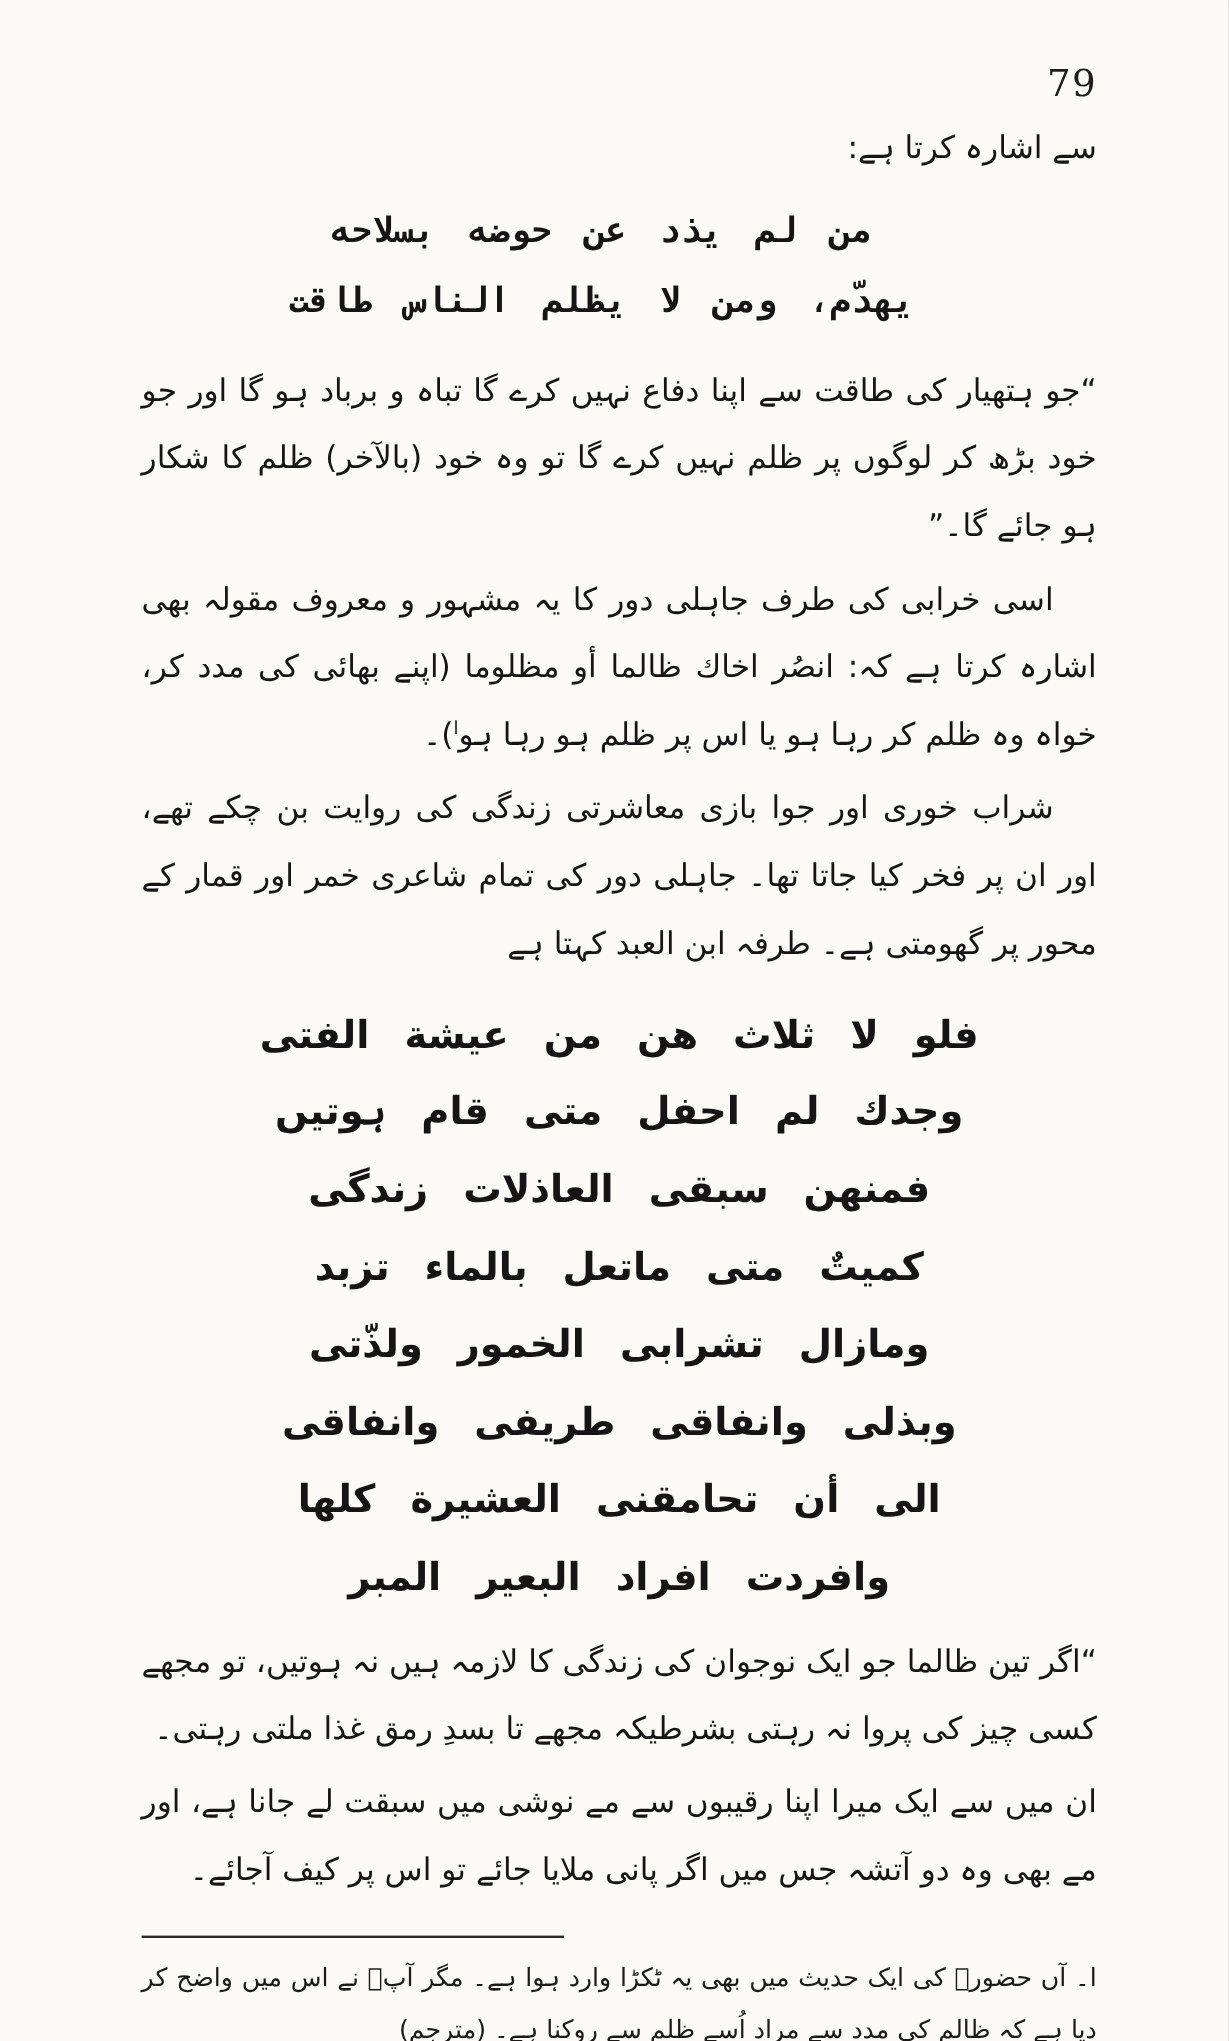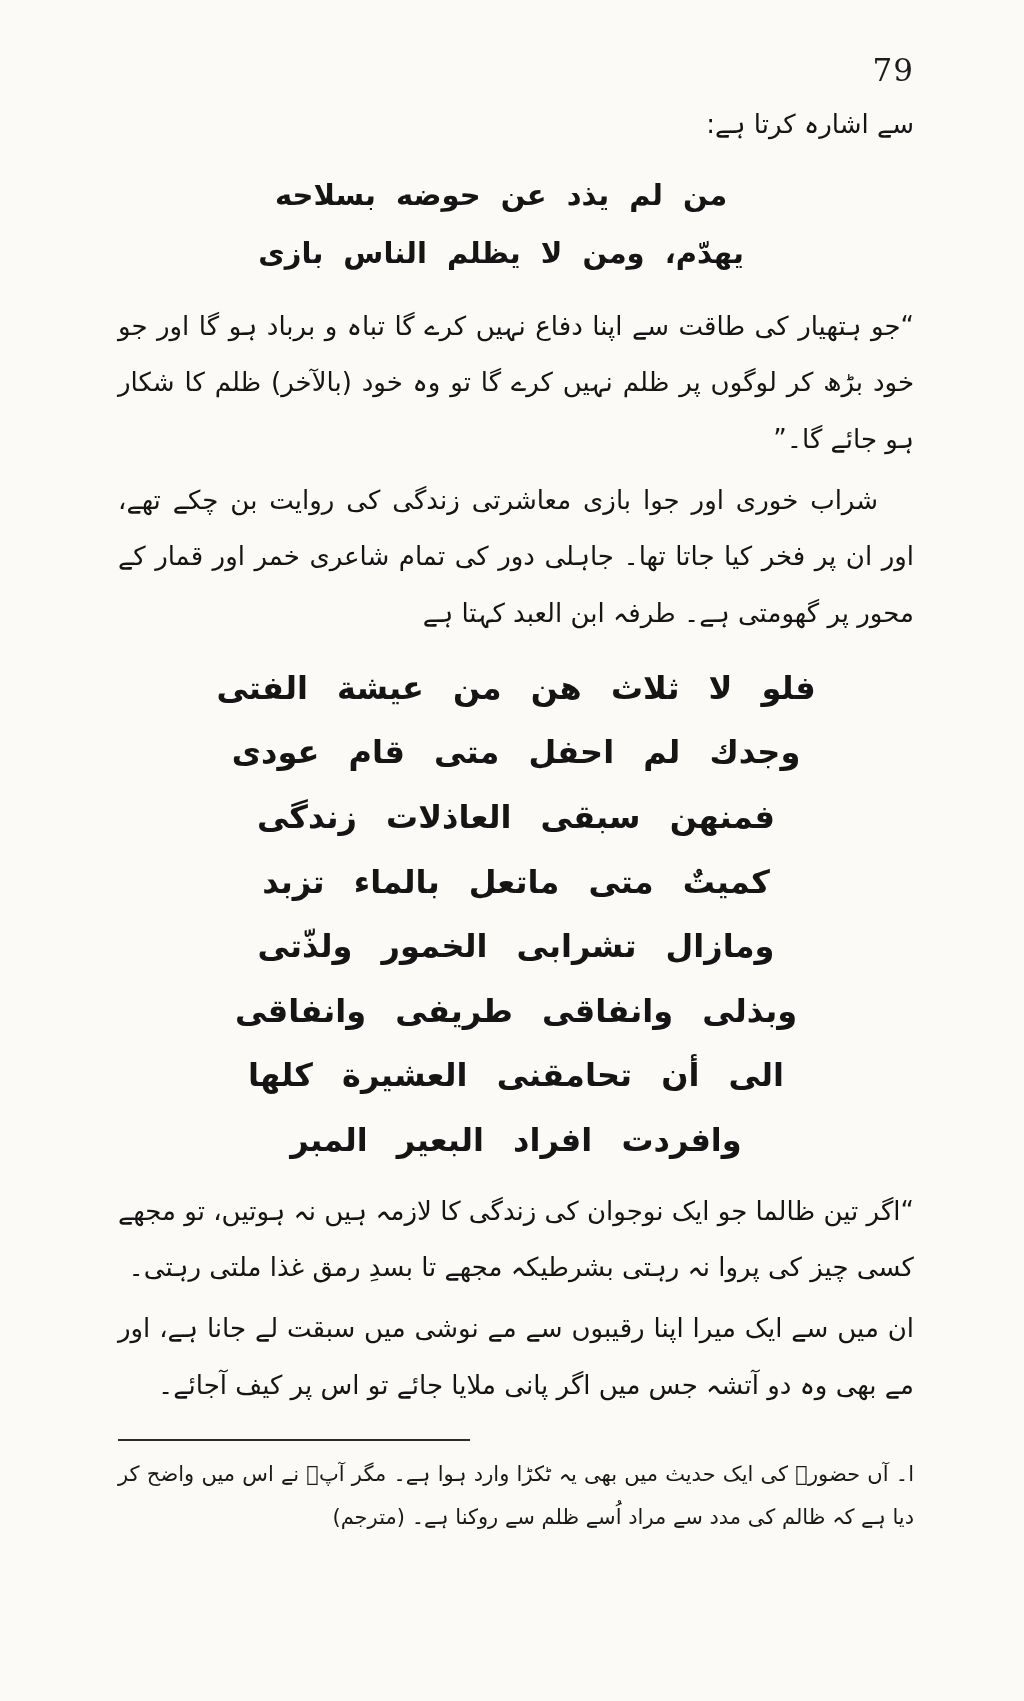--- a/index.html
+++ b/index.html
@@ -36,21 +36,21 @@
   }
 
   .couplet {
     text-align:center;
     font-weight:bold;
     font-size:29px;
     line-height:2.0;
     word-spacing:10px;
     margin:0 30px 16px 0;
   }
-  .couplet .verse-line { white-space:nowrap; }
+  .couplet .verse-line { white-space:nowrap;font-family:Liberation Mono, monospace; }
 
   .prose {
     font-size:26px;
     line-height:2.18;
     text-align:justify;
     margin-bottom:4px;
   }
   .prose.indent { text-indent:36px; }
 
   .fn-mark {
@@ -86,31 +86,32 @@
 <body>
 
 <div class="page" dir="rtl">
 
   <div class="page-number">79</div>
 
   <p class="lead-in">سے اشارہ کرتا ہے:</p>
 
   <div class="couplet">
     <div class="verse-line">من لم يذد عن حوضه بسلاحه</div>
-    <div class="verse-line">يهدّم، ومن لا يظلم الناس بازی</div>
+    <div class="verse-line">يهدّم، ومن لا يظلم الناس طاقت</div>
   </div>
 
   <p class="prose">“جو ہتھیار کی طاقت سے اپنا دفاع نہیں کرے گا تباہ و برباد ہو گا اور جو خود بڑھ کر لوگوں پر ظلم نہیں کرے گا تو وہ خود (بالآخر) ظلم کا شکار ہو جائے گا۔”</p>
 
+  <p class="prose indent"><span>اسی خرابی کی طرف جاہلی دور کا یہ مشہور و معروف مقولہ بھی اشارہ کرتا ہے کہ: انصُر اخاك ظالما أو مظلوما (اپنے بھائی کی مدد کر، خواہ وہ ظلم کر رہا ہو یا اس پر ظلم ہو رہا ہو</span><sup class="fn-mark">ا</sup><span>)۔</span></p>
 
   <p class="prose indent">شراب خوری اور جوا بازی معاشرتی زندگی کی روایت بن چکے تھے، اور ان پر فخر کیا جاتا تھا۔ جاہلی دور کی تمام شاعری خمر اور قمار کے محور پر گھومتی ہے۔ طرفہ ابن العبد کہتا ہے</p>
 
   <div class="poem">
     <div class="poem-line">فلو لا ثلاث هن من عيشة الفتى</div>
-    <div class="poem-line">وجدك لم احفل متى قام عودى</div>
+    <div class="poem-line">وجدك لم احفل متى قام ہوتیں</div>
     <div class="poem-line">فمنهن سبقى العاذلات زندگی</div>
     <div class="poem-line">كميتٌ متى ماتعل بالماء تزبد</div>
     <div class="poem-line">ومازال تشرابى الخمور ولذّتى</div>
     <div class="poem-line">وبذلى وانفاقى طريفى وانفاقى</div>
     <div class="poem-line">الى أن تحامقنى العشيرة كلها</div>
     <div class="poem-line">وافردت افراد البعير المبر</div>
   </div>
 
   <p class="prose">“اگر تین ظالما جو ایک نوجوان کی زندگی کا لازمہ ہیں نہ ہوتیں، تو مجھے کسی چیز کی پروا نہ رہتی بشرطیکہ مجھے تا بسدِ رمق غذا ملتی رہتی۔</p>
 

